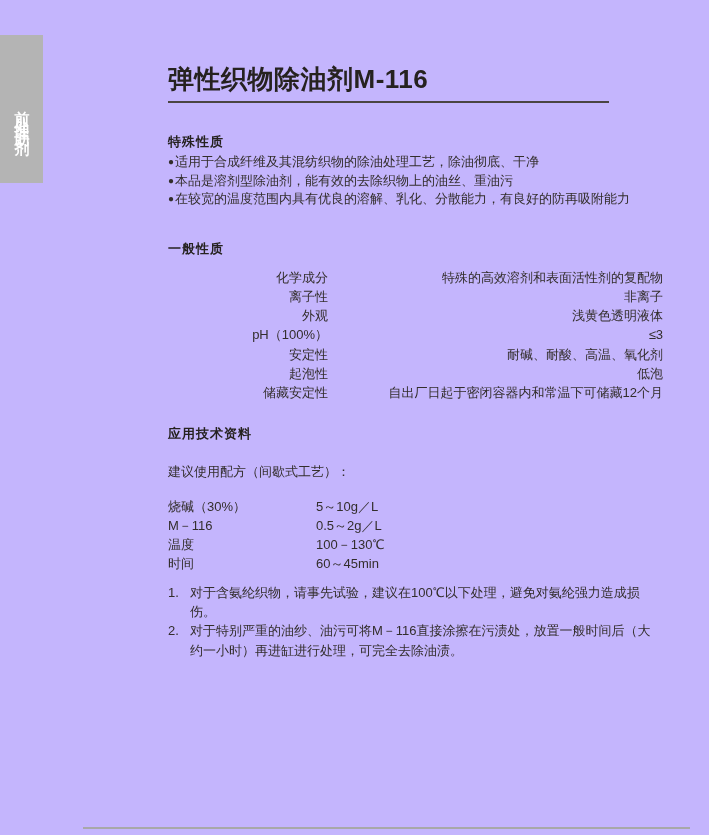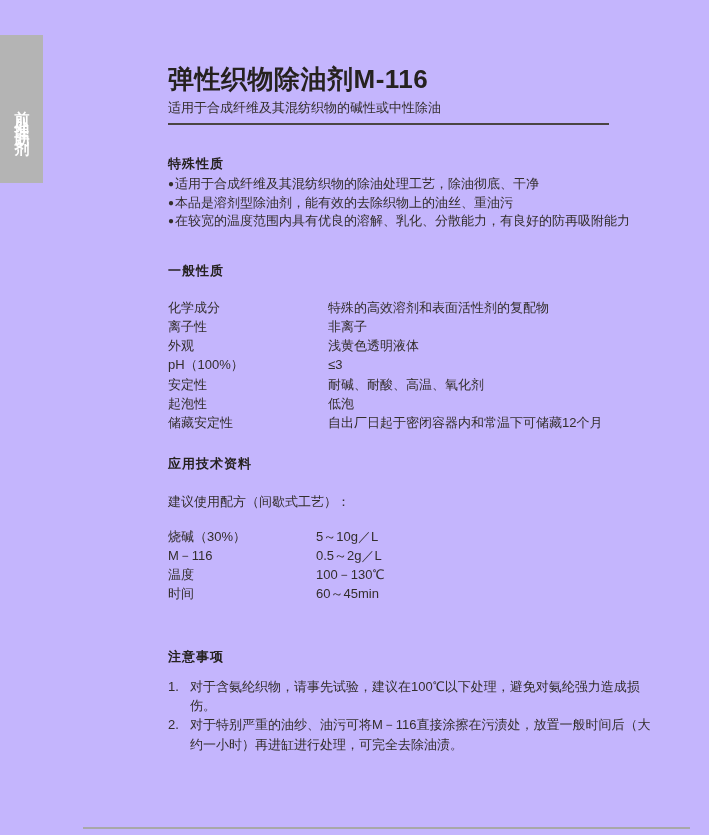--- a/index.html
+++ b/index.html
@@ -70,21 +70,21 @@
   .sec-special h2 { margin-top: 27px; }
   .bullet-list { list-style: none; }
   .bullet-list li {
     font-size: 13px;
     line-height: 18.5px;
     color: #332e2c;
   }
   .bullet-glyph { font-size: 10px; vertical-align: 1px; margin-right: 1px; }
 
   .sec-general h2 { margin-top: 28px; }
-  .property-table { margin-top: 16px; }
+  .property-table { margin-top: 8px; text-align: right; }
   .property-row { display: flex; font-size: 13px; line-height: 19.3px; }
   .property-row .p-label { width: 160px; flex: none; }
   .property-row .p-value { flex: 1; }
 
   .sec-application h2 { margin-top: 19px; }
   .application-intro {
     margin-top: 6px;
     font-size: 13px;
     line-height: 18px;
   }
@@ -116,21 +116,20 @@
 
 <div class="page">
 
   <div class="side-tab">
     <div class="side-tab-label">前处理助剂</div>
   </div>
 
   <div class="content">
 
     <h1 class="product-title">弹性织物除油剂M-116</h1>
-    <div class="product-subtitle">适用于合成纤维及其混纺织物的碱性或中性除油</div>
     <div class="header-divider"></div>
 
     <div class="sec-special">
       <h2 class="section-heading">特殊性质</h2>
       <ul class="bullet-list">
         <li><span class="bullet-glyph">●</span><span>适用于合成纤维及其混纺织物的除油处理工艺，除油彻底、干净</span></li>
         <li><span class="bullet-glyph">●</span><span>本品是溶剂型除油剂，能有效的去除织物上的油丝、重油污</span></li>
         <li><span class="bullet-glyph">●</span><span>在较宽的温度范围内具有优良的溶解、乳化、分散能力，有良好的防再吸附能力</span></li>
       </ul>
     </div>
@@ -186,21 +185,20 @@
           <span class="r-value">100－130℃</span>
         </div>
         <div class="recipe-row">
           <span class="r-label">时间</span>
           <span class="r-value">60～45min</span>
         </div>
       </div>
     </div>
 
     <div class="sec-notes">
-      <h2 class="section-heading">注意事项</h2>
       <div class="notes-list">
         <div class="note-item">
           <span class="note-num">1.</span>
           <span class="note-text">对于含氨纶织物，请事先试验，建议在100℃以下处理，避免对氨纶强力造成损伤。</span>
         </div>
         <div class="note-item">
           <span class="note-num">2.</span>
           <span class="note-text">对于特别严重的油纱、油污可将M－116直接涂擦在污渍处，放置一般时间后（大约一小时）再进缸进行处理，可完全去除油渍。</span>
         </div>
       </div>

